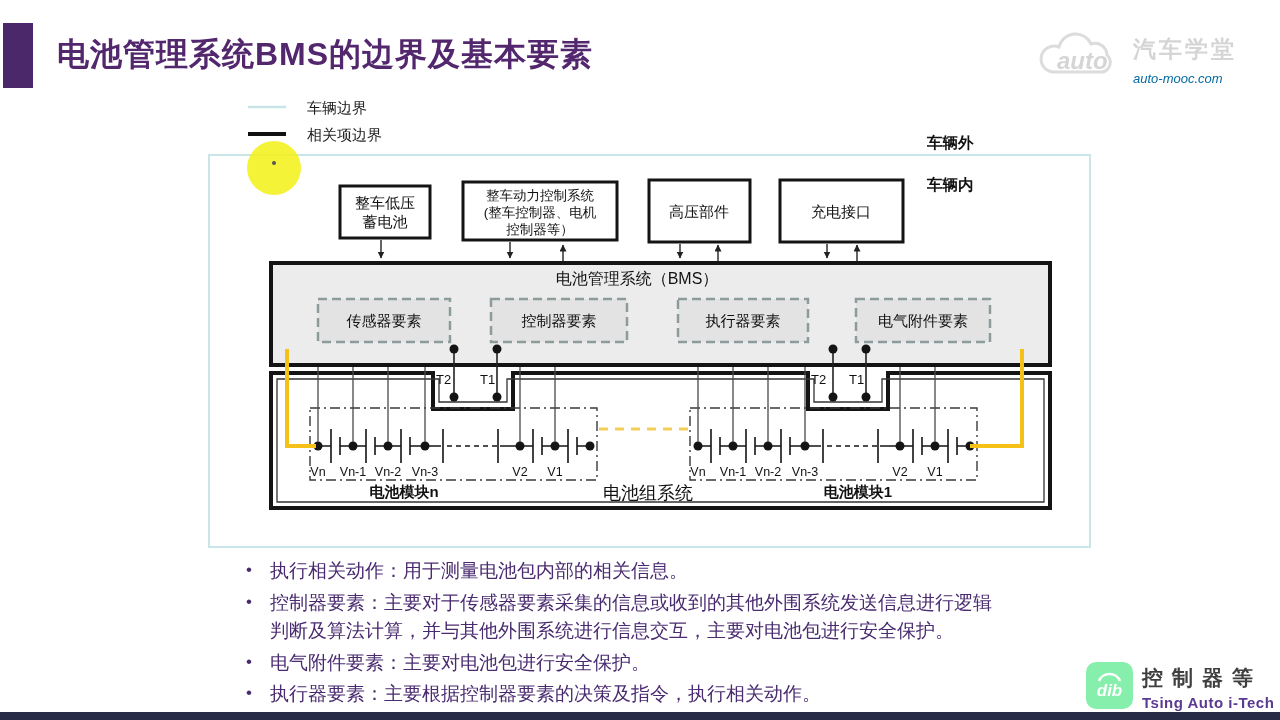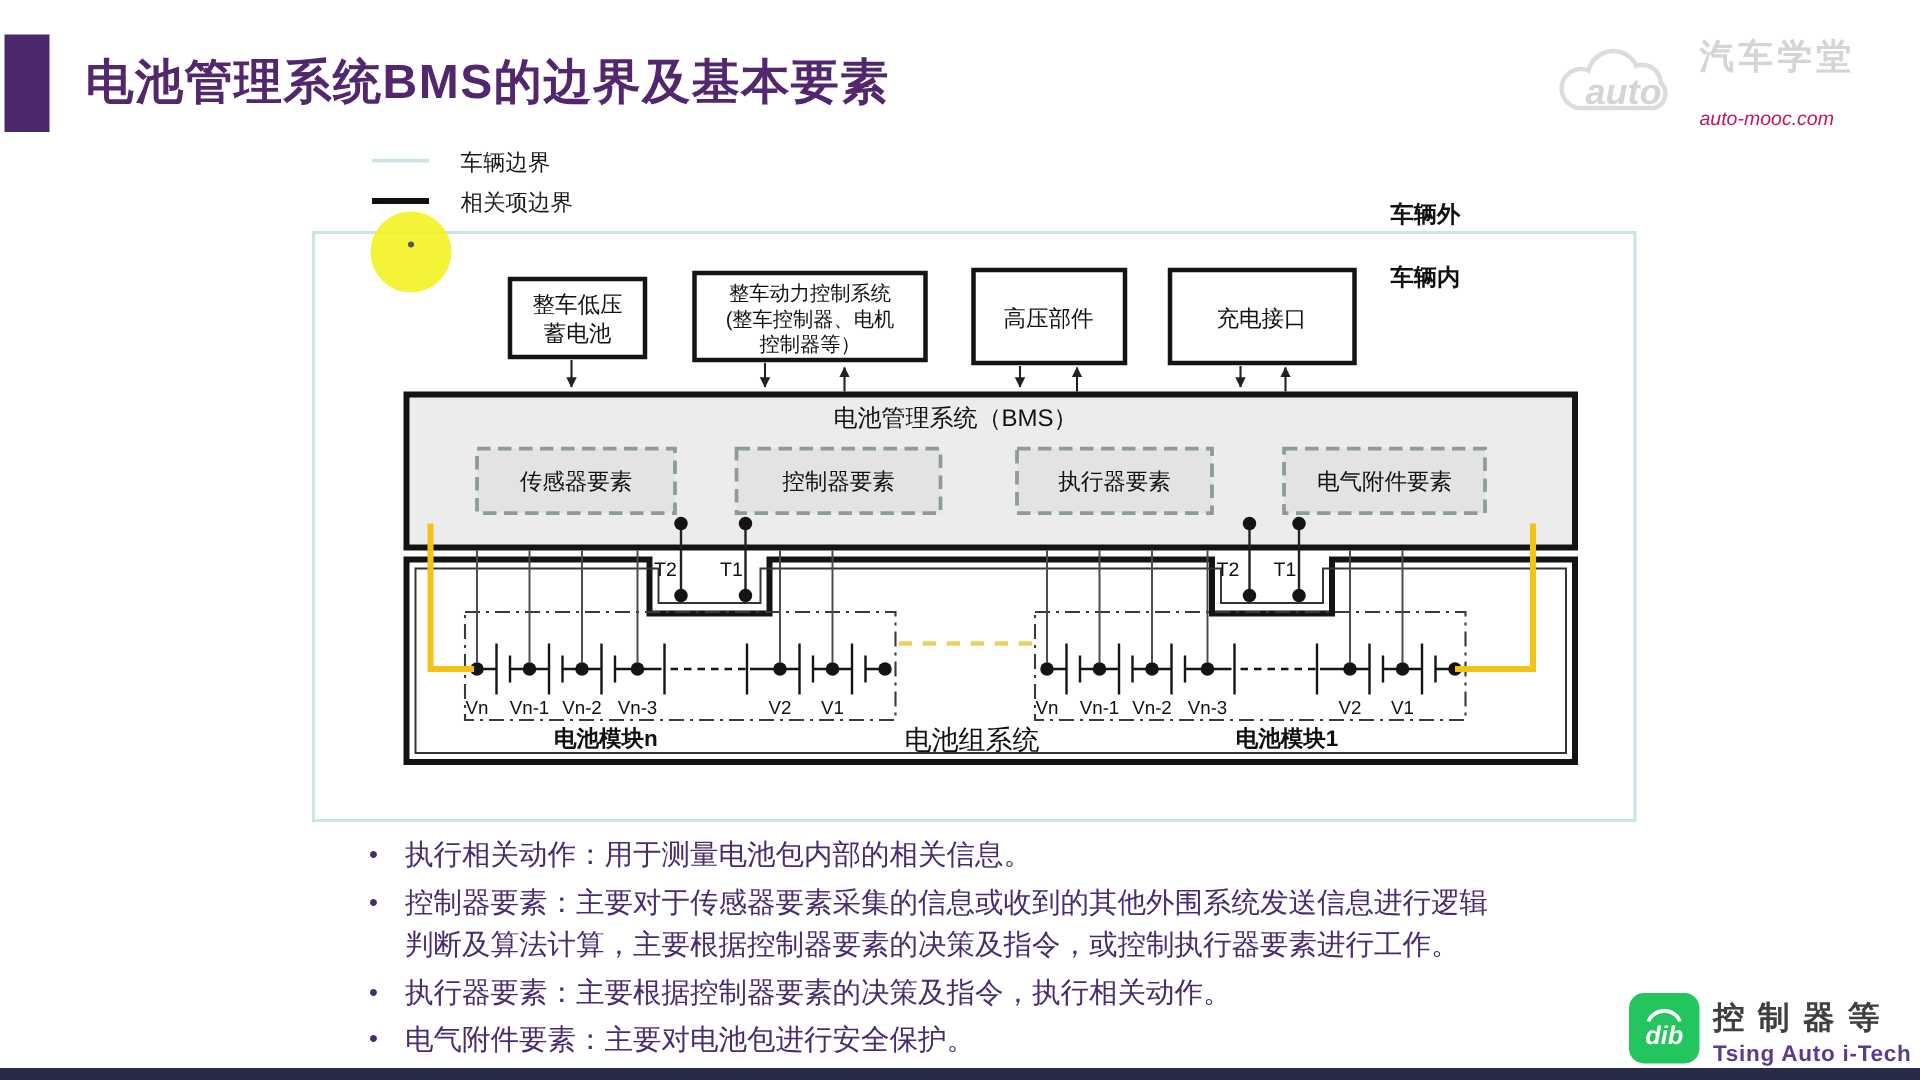--- a/index.html
+++ b/index.html
@@ -8,36 +8,36 @@
     font-family:"Liberation Sans","DejaVu Sans",sans-serif;
   }
   .abs{position:absolute;}
   
   .title-square{left:3px;top:23px;width:30px;height:65px;background:#4b2869;}
   .page-title{left:57px;top:33px;font-size:32px;font-weight:bold;color:#53276d;letter-spacing:1px;margin:0;}
   
   .brand{left:1035px;top:14px;width:230px;height:72px;display:flex;align-items:flex-end;}
   .brand-text{margin-left:6px;}
   .brand-name{font-size:23px;color:#d5d5d5;letter-spacing:3px;font-weight:bold;}
-  .brand-domain{font-size:13px;color:#be185d;font-style:italic;margin-top:18px;}
+  .brand-domain{font-size:13px;color:#0369a1;font-style:italic;margin-top:6px;}
   
   svg.diagram{left:0;top:0;}
   svg text{font-family:"Liberation Sans","DejaVu Sans",sans-serif;}
   
   ul.bullets{left:240px;top:557px;width:758px;margin:0;padding:0;list-style:none;}
   ul.bullets li{
     position:relative;padding-left:30px;margin:0 0 3px 0;
     font-size:19px;line-height:1.5;color:#4a2b70;
   }
   ul.bullets li::before{
     content:"\2022";position:absolute;left:6px;top:0;color:#4a2b70;font-size:17px;
   }
   
   .footer-logo{left:1086px;top:662px;display:flex;align-items:flex-start;}
-  .footer-icon{width:47px;height:47px;border-radius:10px;background:#22c55e;position:relative;flex:0 0 auto;}
+  .footer-icon{width:47px;height:47px;border-radius:10px;background:#86efac;position:relative;flex:0 0 auto;}
   .footer-text{margin-left:9px;padding-top:2px;}
   .footer-name{font-size:21px;font-weight:bold;color:#3f3f3f;letter-spacing:9px;white-space:nowrap;}
   .footer-sub{font-size:15px;font-weight:bold;color:#5b3a92;letter-spacing:0.5px;margin-top:2px;white-space:nowrap;}
   .bottom-bar{left:0;bottom:0;width:1280px;height:8px;background:#272b45;}
 </style>
 </head>
 <body>
 
 <div class="abs title-square"></div>
 <h1 class="abs page-title">电池管理系统BMS的边界及基本要素</h1>
@@ -197,23 +197,23 @@
     <text x="555" y="476">V1</text>
   </g>
 
   <text x="404" y="497" font-size="15" font-weight="bold" fill="#111" text-anchor="middle">电池模块n</text>
   <text x="648" y="499" font-size="18" fill="#111" text-anchor="middle">电池组系统</text>
   <text x="858" y="497" font-size="15" font-weight="bold" fill="#111" text-anchor="middle">电池模块1</text>
 </svg>
 
 <ul class="abs bullets">
   <li>执行相关动作：用于测量电池包内部的相关信息。</li>
-  <li>控制器要素：主要对于传感器要素采集的信息或收到的其他外围系统发送信息进行逻辑判断及算法计算，主要根据控制器要素的决策及指令，或控制执行器要素进行工作。</li>
+  <li>控制器要素：主要对于传感器要素采集的信息或收到的其他外围系统发送信息进行逻辑判断及算法计算，并与其他外围系统进行信息交互，主要对电池包进行安全保护。</li>
+  <li>电气附件要素：主要对电池包进行安全保护。</li>
   <li>执行器要素：主要根据控制器要素的决策及指令，执行相关动作。</li>
-  <li>电气附件要素：主要对电池包进行安全保护。</li>
 </ul>
 
 <div class="abs footer-logo">
   <div class="footer-icon">
     <svg width="47" height="47" viewBox="0 0 47 47">
       <path d="M13,19 A11,10 0 0 1 34,19" fill="none" stroke="#ffffff" stroke-width="2.5"></path>
       <text x="23.5" y="34" font-size="17" font-weight="bold" font-style="italic" fill="#ffffff" text-anchor="middle">dib</text>
     </svg>
   </div>
   <div class="footer-text">

